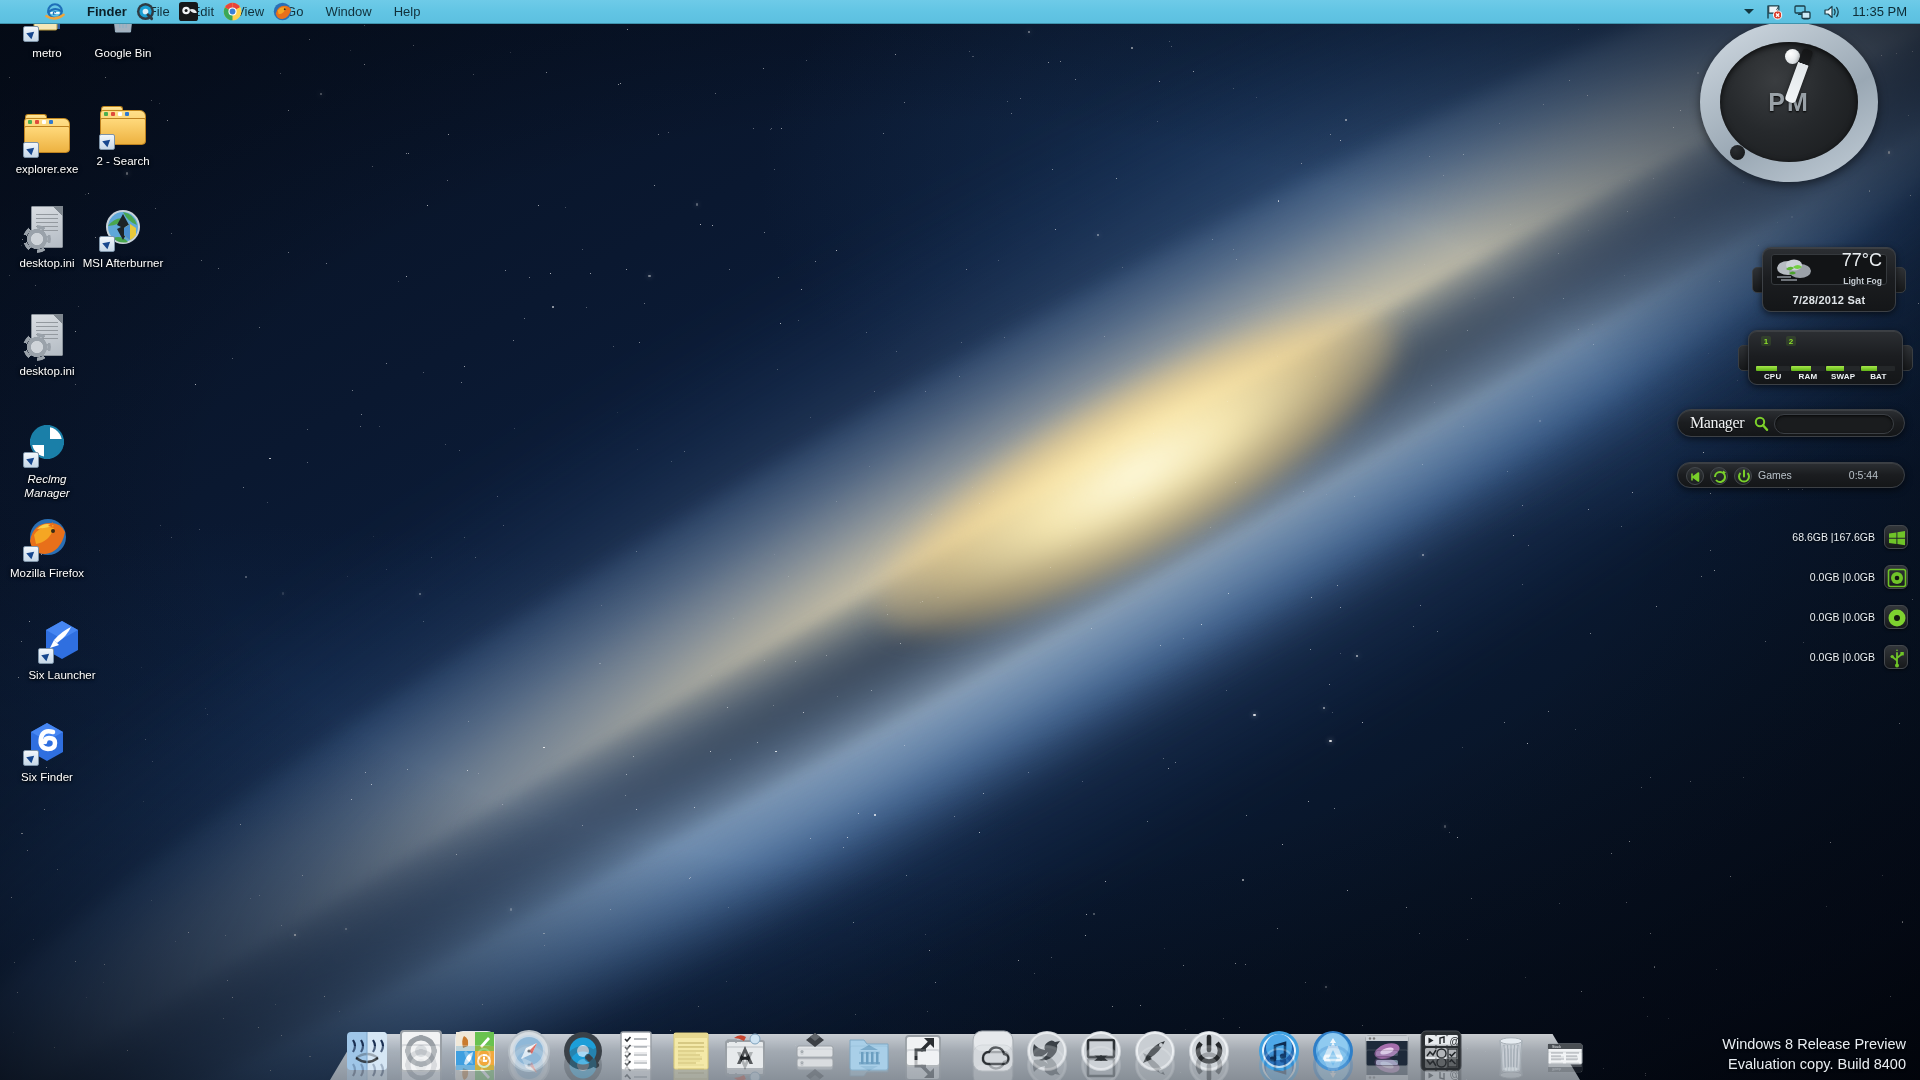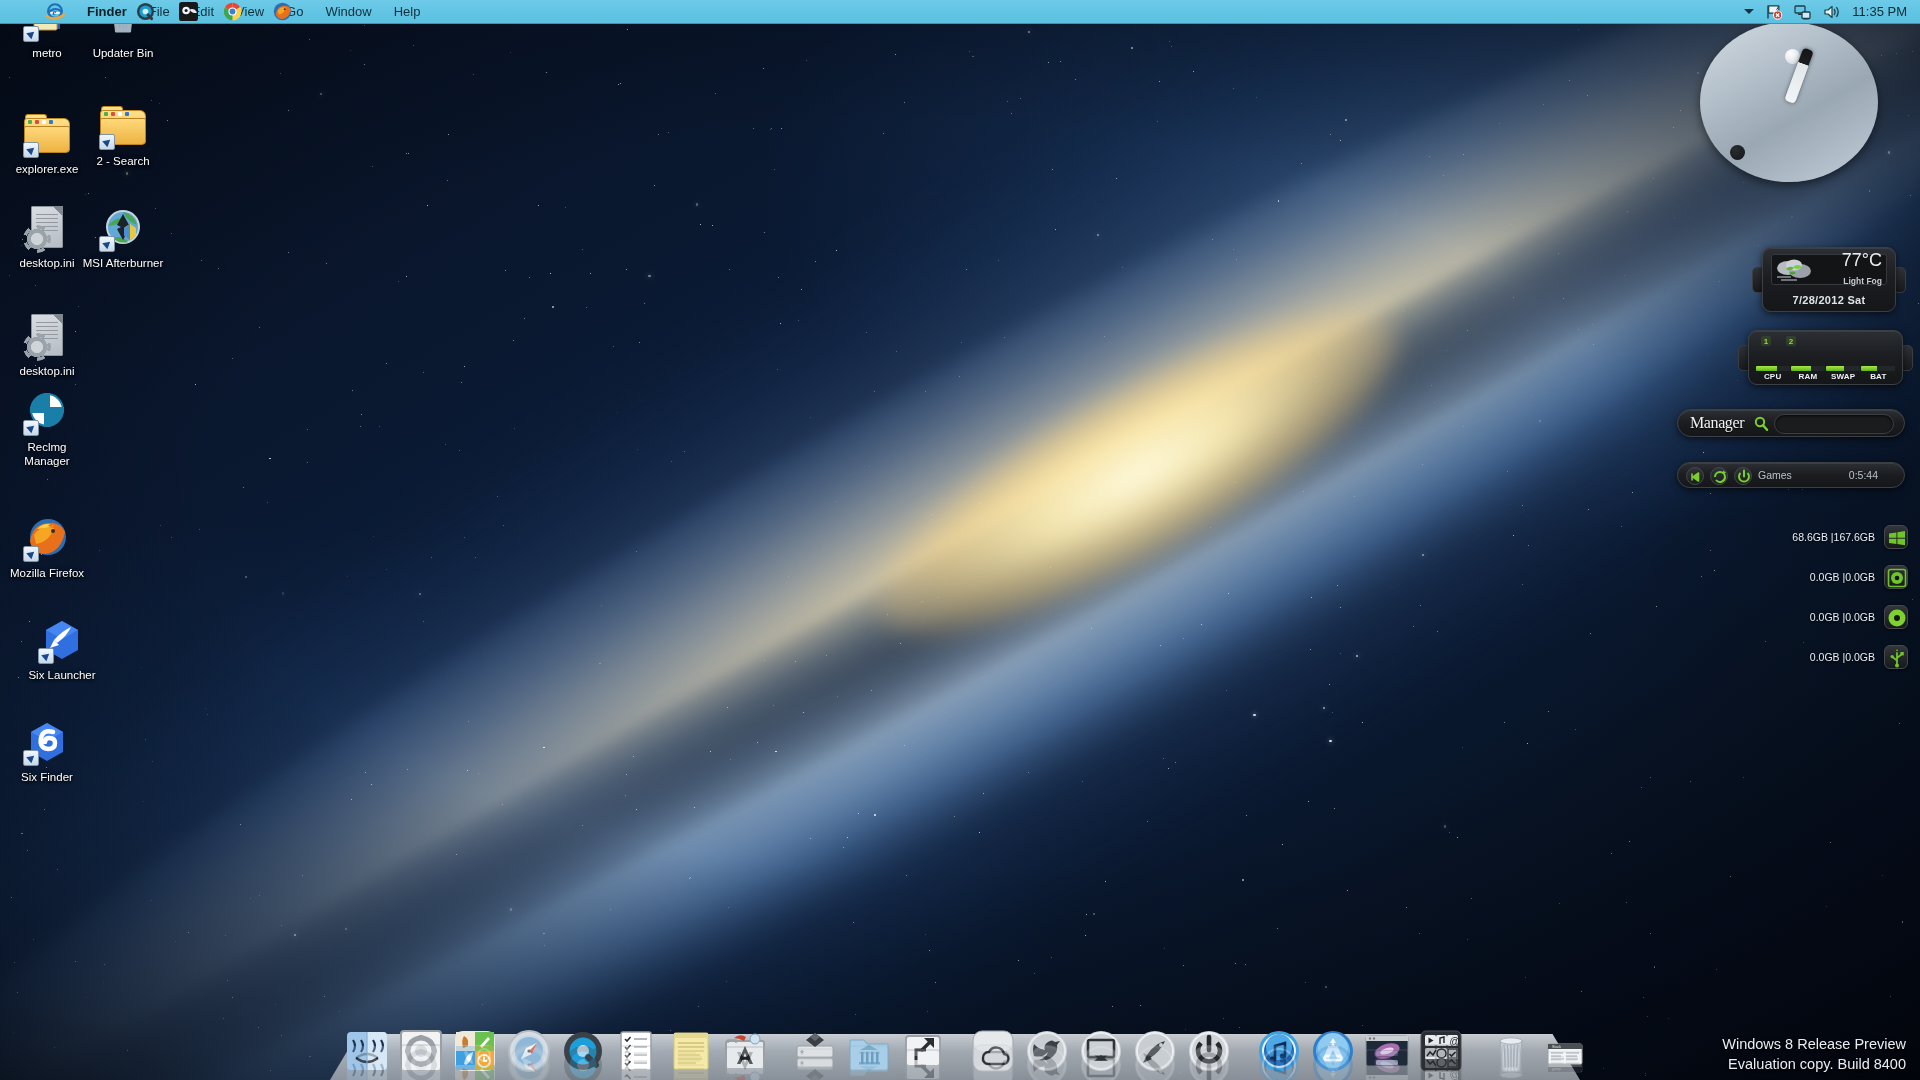--- a/index.html
+++ b/index.html
@@ -908,21 +908,21 @@
 
 <div class="dicon" style="left:80px; top:-6px;">
   <div class="glyph">
     <svg viewBox="0 0 48 48" width="48" height="48">
       <path d="M14 12 h20 l-2.5 26 h-15 z" fill="rgba(210,226,238,.78)" stroke="#9fb7c8"></path>
       <ellipse cx="24" cy="12" rx="10" ry="3.2" fill="#dfeaf2" stroke="#9fb7c8"></ellipse>
       <path d="M19 16 l2 18 M24 16 v18 M29 16 l-2 18" stroke="#8fb0c6" stroke-width="1.2"></path>
       <path d="M21 9 q3 -5 7 -1 q-3 4 -7 1z" fill="#3e7fb5" opacity=".85"></path>
     </svg>
   </div>
-  <span class="lbl">Updater Bin</span>
+  <span class="lbl">Google Bin</span>
 </div>
 
 <div class="dicon" style="left:4px; top:110px;">
   <div class="glyph">
     <div class="folder">
       <div class="tab"></div>
       <div class="back"></div>
       <div class="dots">
           <i style="background:#4caf50"></i>
           <i style="background:#e04b3c"></i>
@@ -995,21 +995,21 @@
         <span class="line" style="top:11px"></span>
       <span class="line" style="top:15px"></span>
         <span class="line" style="top:19px"></span>
       <span class="line" style="top:23px"></span>
     </div>
     <span class="inigear"></span>
   </div>
   <span class="lbl">desktop.ini</span>
 </div>
 
-<div class="dicon" style="left:4px; top:388px;">
+<div class="dicon" style="left:4px; top:420px;font-style:italic;">
   <div class="glyph">
     <svg viewBox="0 0 48 48" width="48" height="48">
       <circle cx="24" cy="22" r="17" fill="#1a7fa8"></circle>
       <path d="M24 7 A15 15 0 0 1 39 22 L24 22 Z" fill="#fff"></path>
       <path d="M24 22 L39 22 A15 15 0 0 1 24 37 Z" fill="#1a7fa8"></path>
       <path d="M24 22 L24 37 A15 15 0 0 1 9 22 Z" fill="#fff"></path>
       <path d="M24 22 L9 22 A15 15 0 0 1 24 7 Z" fill="#1a7fa8"></path>
       <rect x="21" y="5" width="6" height="34" fill="#1a7fa8"></rect>
       <rect x="7" y="19" width="34" height="6" fill="#1a7fa8"></rect>
     </svg>
@@ -1053,20 +1053,23 @@
       <path d="M24 5 l16 9 l-16 9 l-16 -9z" fill="#4a8bf5" opacity=".85"></path>
       <path d="M30 14 q-10 -3 -12 6 q-2 10 7 11 q7 0 7 -6 q0 -5 -6 -5 q-4 0 -4 4" fill="none" stroke="#fff" stroke-width="4.5" stroke-linecap="round"></path>
     </svg>
     <span class="shortcut-arrow"></span>
   </div>
   <span class="lbl">Six Finder</span>
 </div>
 
 <div class="widget" id="clock-widget">
   <div class="clock-ring"></div>
+  <div class="clock-face">
+    <span class="clock-pm">PM</span>
+  </div>
   <span class="clock-dot-w"></span>
   <span class="clock-dot-d"></span>
   <span class="clock-hand" style="transform: rotate(200deg);"></span>
 </div>
 
 <div class="widget" id="weather-widget">
   <span class="wear" style="left:-10px"></span>
   <span class="wear" style="right:-10px"></span>
   <div class="wbody">
     <div class="wx-row">

